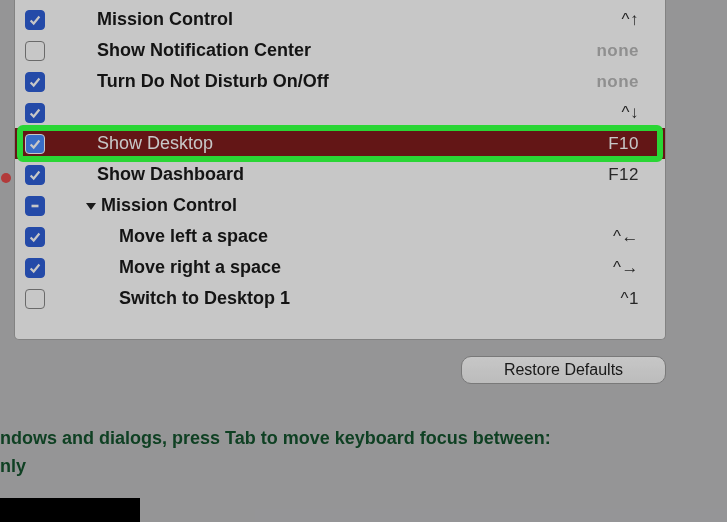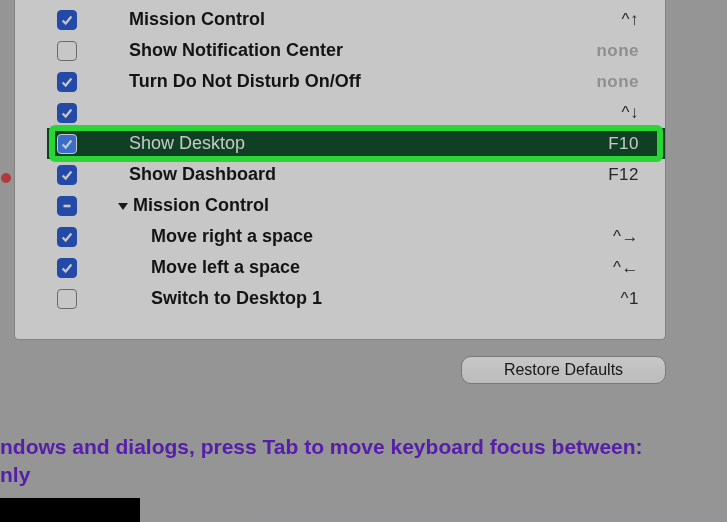--- a/index.html
+++ b/index.html
@@ -20,32 +20,32 @@
     position: absolute;
     left: 14px;
     top: 0;
     width: 652px;
     height: 340px;
     background: #ffffff;
     border: 1px solid #a7a7a7;
     border-top: none;
     border-radius: 0 0 5px 5px;
   }
-  .rows { padding-top: 4px; padding-left: 32px; }
+  .rows { padding-top: 4px; }
   .row {
     display: flex;
     align-items: center;
     height: 31px;
     padding-left: 10px;
     font-size: 18px;
     color: #1a1a1a;
     position: relative;
   }
   .row.highlighted {
-    background: #14532d;
+    background: #7f1d1d;
     color: #ffffff;
   }
   .hl-border {
     position: absolute;
     left: 2px; right: 2px; top: -3px; bottom: -3px;
     border: 6px solid #2ad635;
     border-radius: 6px;
     pointer-events: none;
     z-index: 60;
   }
@@ -116,23 +116,23 @@
     border-radius: 10px;
     font-size: 16px;
     color: #222;
     display: flex;
     align-items: center;
     justify-content: center;
   }
   .footer {
     position: absolute;
     left: 0;
-    top: 433px;
-    font-size: 21px;
-    color: #6d28d9;
+    top: 424px;
+    font-size: 18px;
+    color: #14532d;
     font-weight: 600;
     line-height: 28px;
   }
   .bottombar {
     position: absolute;
     left: 0;
     bottom: 0;
     width: 140px;
     height: 24px;
     background: #000;
@@ -218,34 +218,34 @@
           <span class="label">Mission Control</span>
         </span>
       </div>
       <div class="row indent-2">
         <span class="chk on">
           <svg viewBox="0 0 16 16">
             <polyline class="tick" points="3,8.5 6.5,12 13,4"></polyline>
           </svg>
         </span>
         <span class="label-wrap">
+          <span class="label">Move left a space</span>
+        </span>
+        <span class="shortcut ">^←</span>
+      </div>
+      <div class="row indent-2">
+        <span class="chk on">
+          <svg viewBox="0 0 16 16">
+            <polyline class="tick" points="3,8.5 6.5,12 13,4"></polyline>
+          </svg>
+        </span>
+        <span class="label-wrap">
           <span class="label">Move right a space</span>
         </span>
         <span class="shortcut ">^→</span>
-      </div>
-      <div class="row indent-2">
-        <span class="chk on">
-          <svg viewBox="0 0 16 16">
-            <polyline class="tick" points="3,8.5 6.5,12 13,4"></polyline>
-          </svg>
-        </span>
-        <span class="label-wrap">
-          <span class="label">Move left a space</span>
-        </span>
-        <span class="shortcut ">^←</span>
       </div>
       <div class="row indent-2">
         <span class="chk "></span>
         <span class="label-wrap">
           <span class="label">Switch to Desktop 1</span>
         </span>
         <span class="shortcut ">^1</span>
       </div>
     </div>
 </div>

